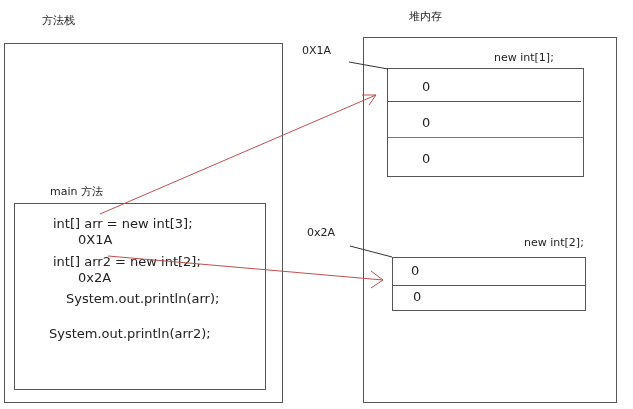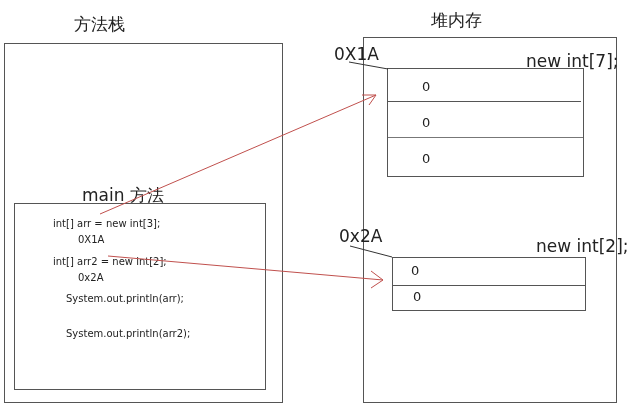--- a/index.html
+++ b/index.html
@@ -1,54 +1,54 @@
 <!DOCTYPE html>
 <html><head>
 <meta charset="utf-8">
 <style>
   html, body { margin: 0; padding: 0; background: #ffffff; }
   body { width: 633px; height: 409px; position: relative; overflow: hidden;
          font-family: "DejaVu Sans", "Liberation Sans", sans-serif; color: #222; }
   .abs { position: absolute; }
-  .label { font-size: 17px; white-space: nowrap; margin-left: 32px; }
+  .label { font-size: 11px; white-space: nowrap; }
   .box { position: absolute; border: 1px solid #555; box-sizing: border-box; }
-  .code { font-size: 10px; line-height: 16px; white-space: nowrap; }
+  .code { font-size: 13px; line-height: 16px; white-space: nowrap; }
   .cell { position: absolute; font-size: 13px; }
   svg.overlay { position: absolute; left: 0; top: 0; }
 </style>
 </head>
 <body>
 
 <div class="abs label" style="left:42px; top:13px;">方法栈</div>
 <div class="box" style="left:4px; top:43px; width:279px; height:360px;"></div>
 <div class="abs label" style="left:50px; top:184px;">main 方法</div>
 <div class="box" style="left:14px; top:203px; width:252px; height:187px;"></div>
 
 <div class="abs code" style="left:53px; top:216px;">int[] arr = new int[3];</div>
 <div class="abs code" style="left:78px; top:232px;">0X1A</div>
 <div class="abs code" style="left:53px; top:254px;">int[] arr2 = new int[2];</div>
 <div class="abs code" style="left:78px; top:270px;">0x2A</div>
 <div class="abs code" style="left:66px; top:291px;">System.out.println(arr);</div>
-<div class="abs code" style="left:66px; top:326px;">System.out.println(arr2);</div>
+<div class="abs code" style="left:49px; top:326px;">System.out.println(arr2);</div>
 
-<div class="abs label" style="left:399px; top:9px;">堆内存</div>
+<div class="abs label" style="left:409px; top:9px;">堆内存</div>
 <div class="box" style="left:363px; top:37px; width:254px; height:366px;"></div>
 
 <div class="abs label" style="left:302px; top:44px;">0X1A</div>
-<div class="abs label" style="left:494px; top:51px;">new int[7];</div>
+<div class="abs label" style="left:494px; top:51px;">new int[1];</div>
 <div class="box" style="left:387px; top:68px; width:197px; height:109px;">
   <div class="abs" style="left:0; top:32px; width:193px; height:1px; background:#555;"></div>
   <div class="abs" style="left:0; top:68px; width:195px; height:1px; background:#777;"></div>
   <div class="cell" style="left:34px; top:10px;">0</div>
   <div class="cell" style="left:34px; top:46px;">0</div>
   <div class="cell" style="left:34px; top:82px;">0</div>
 </div>
 
 <div class="abs label" style="left:307px; top:226px;">0x2A</div>
-<div class="abs label" style="left:504px; top:236px;">new int[2];</div>
+<div class="abs label" style="left:524px; top:236px;">new int[2];</div>
 <div class="box" style="left:392px; top:257px; width:194px; height:54px;">
   <div class="abs" style="left:0; top:27px; width:192px; height:1px; background:#555;"></div>
   <div class="cell" style="left:18px; top:5px;">0</div>
   <div class="cell" style="left:20px; top:31px;">0</div>
 </div>
 
 <svg class="overlay" width="633" height="409">
   <line x1="349" y1="62" x2="388" y2="69" stroke="#333" stroke-width="1"></line>
   <line x1="350" y1="246" x2="392" y2="257" stroke="#333" stroke-width="1"></line>
 

